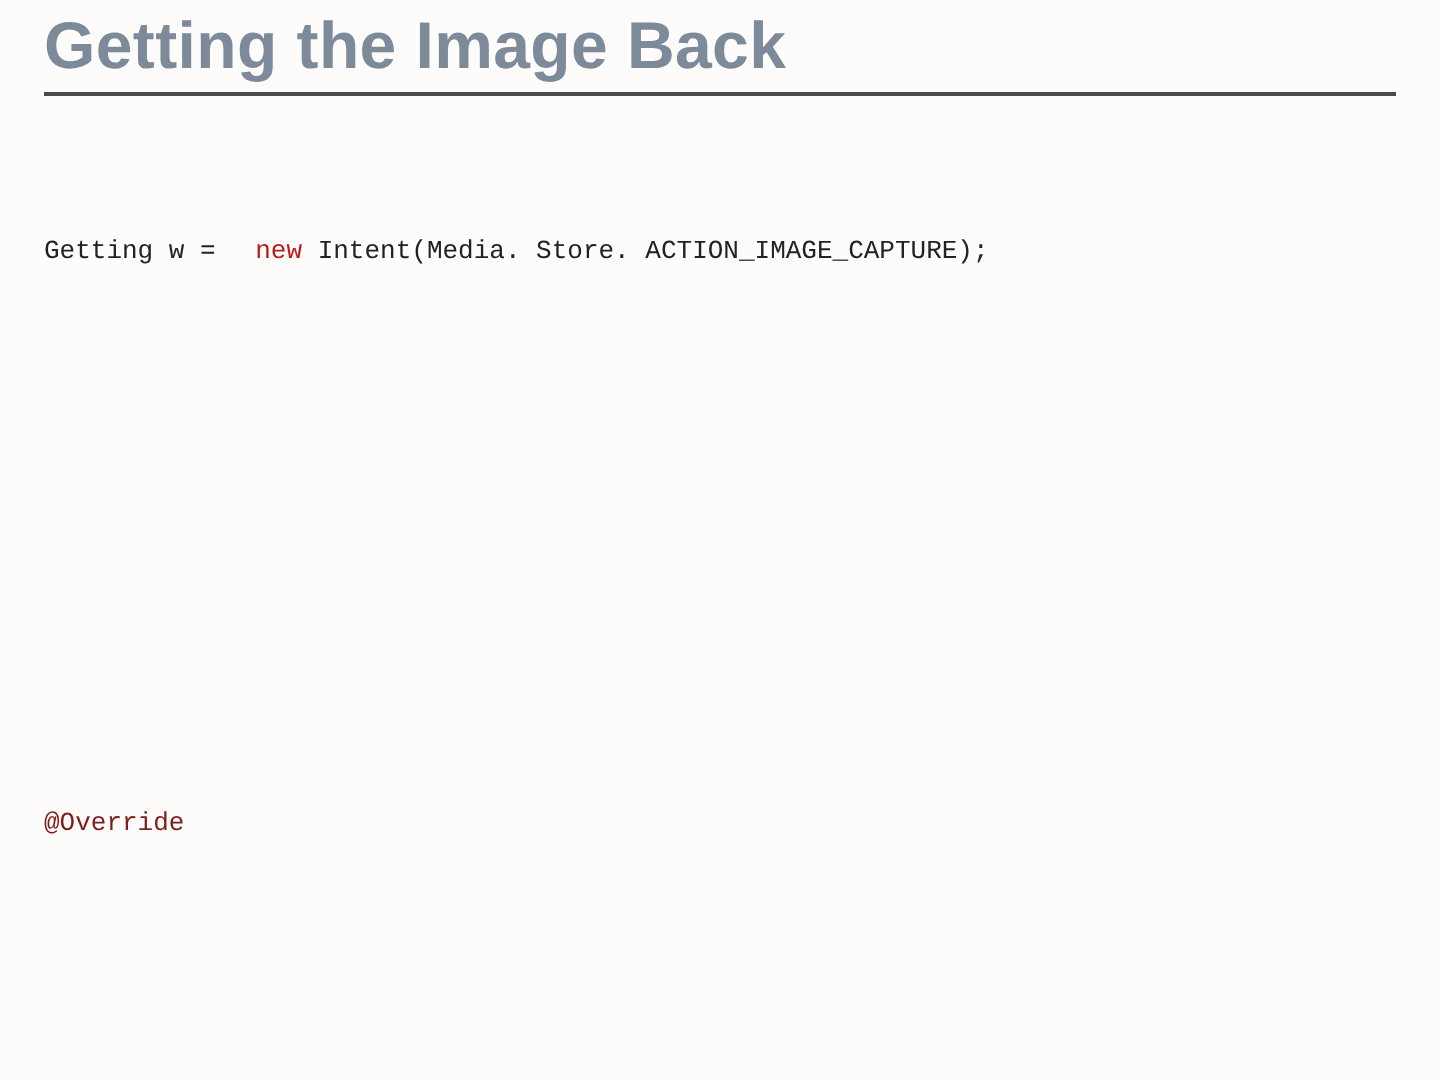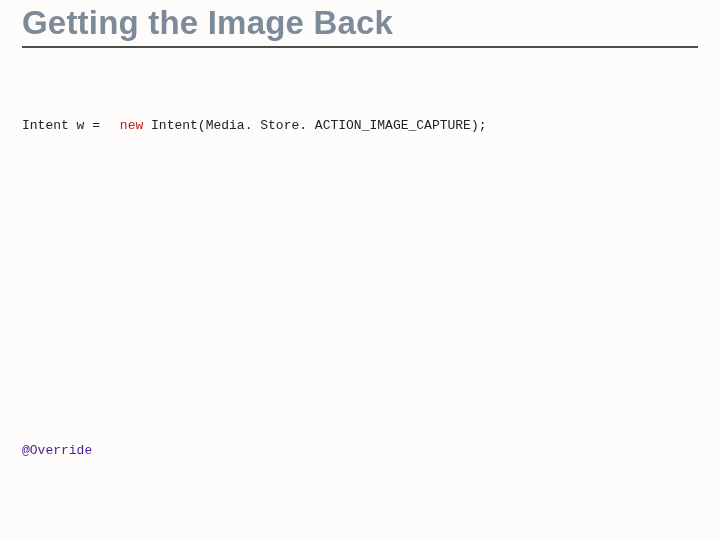--- a/index.html
+++ b/index.html
@@ -34,35 +34,35 @@
     font-family: "Consolas", "Courier New", monospace;
     font-size: 13px;
     line-height: 1.55;
     color: #222;
     white-space: pre;
   }
   .code-area {
     padding-top: 2px;
   }
   .kw { color: #b91c1c; font-weight: 400; margin-left: 12px; }                     
-  .an { color: #4c1d95; margin-top: 39px; }                     
+  .an { color: #7f1d1d; }                     
   .line { display: block; }
   .gapbig{ height: 32px; }
 </style>
 </head>
 <body>
 
 <div class="slide">
 
   <h1 class="title">Getting the Image Back</h1>
   <hr class="title-rule">
 
   <div class="code code-area">
 
-    <span class="line"><span>Intent w = </span><span class="kw">new</span><span> Intent(Media. Store. ACTION_IMAGE_CAPTURE);</span></span>
+    <span class="line"><span>Getting w = </span><span class="kw">new</span><span> Intent(Media. Store. ACTION_IMAGE_CAPTURE);</span></span>
 
     <div class="gapbig"></div>
 
 
     <div class="gapbig"></div>
 
     <span class="line an">@Override</span>
 
     
 

